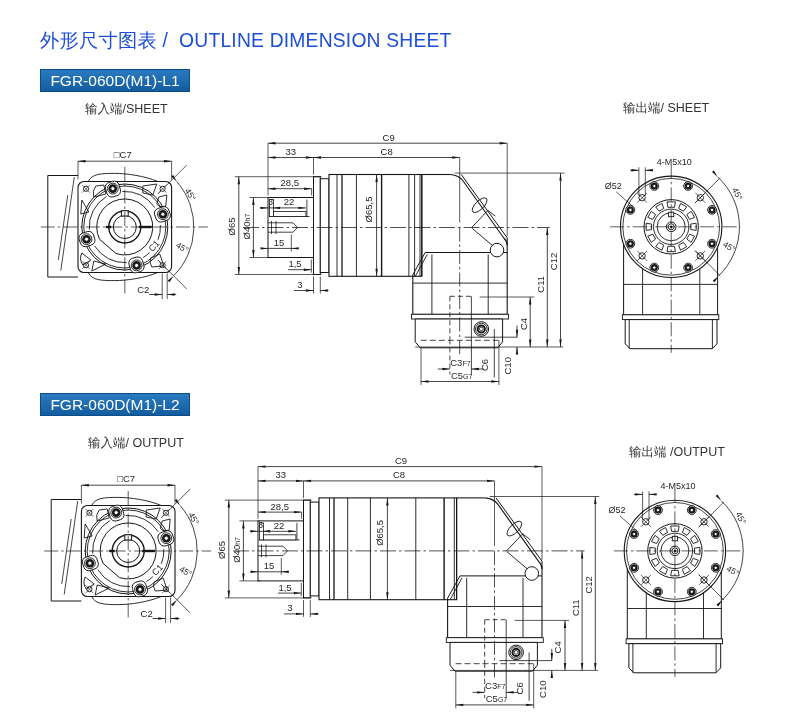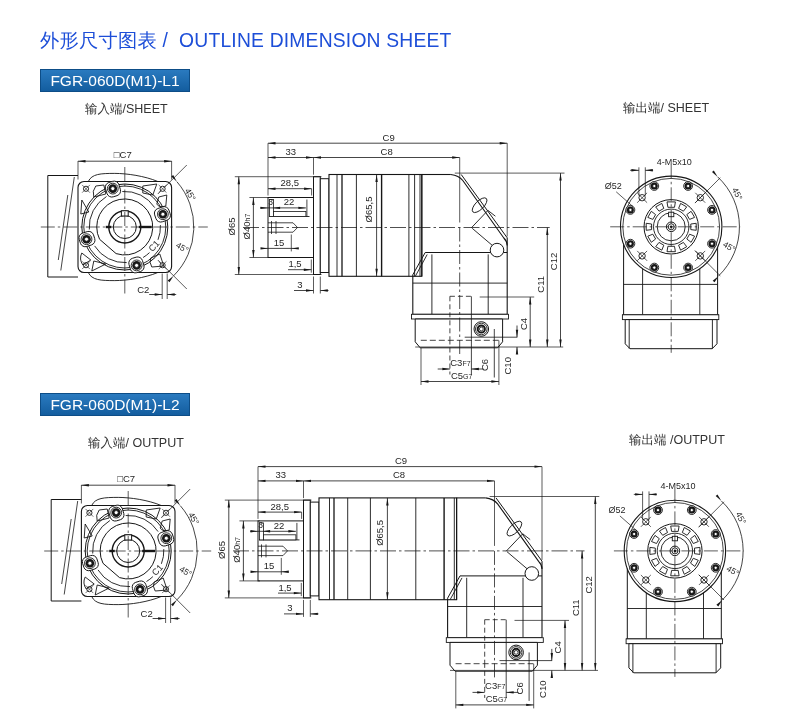--- a/index.html
+++ b/index.html
@@ -6,21 +6,21 @@
 .badge{left:40px;width:148px;height:21px;background:linear-gradient(#2a7abf,#135d9f);border:1px solid #0d4d87;border-radius:0;color:#fff;font-size:15.5px;font-weight:normal;text-align:center;line-height:21px;}
 .lab{font-size:12.5px;color:#333;}
 </style></head>
 <body>
 <div class="abs title">外形尺寸图表 /&nbsp; OUTLINE DIMENSION SHEET</div>
 <div class="abs badge" style="top:69px;">FGR-060D(M1)-L1</div>
 <div class="abs badge" style="top:385px;margin-top:8px;">FGR-060D(M1)-L2</div>
 <div class="abs lab" style="left:85px;top:101px;">输入端/SHEET</div>
 <div class="abs lab" style="left:623px;top:100px;">输出端/ SHEET</div>
 <div class="abs lab" style="left:88px;top:435px;">输入端/ OUTPUT</div>
-<div class="abs lab" style="left:629px;top:432px;">输出端 /OUTPUT</div>
+<div class="abs lab" style="left:629px;top:444px;">输出端 /OUTPUT</div>
 <svg class="abs" style="left:0;top:0" width="793" height="713" viewBox="0 0 793 713">
 <g>
       <path d="M78.0 175.5 H47.8 V277.0 H78.0" fill="none" stroke="#161616" stroke-width="1"></path>
       <line x1="74.3" y1="177.0" x2="60.8" y2="270.5" stroke="#161616" stroke-width="0.8"></line>
       <line x1="67.8" y1="195.0" x2="58.3" y2="260.0" stroke="#161616" stroke-width="0.8"></line>
       <path d="M88.3 181.5 C91.8 173.8 100.8 173.4 114.8 173.4 C126.8 173.4 144.8 176.0 157.8 181.5" fill="none" stroke="#161616" stroke-width="0.9"></path>
       <path d="M88.3 272.5 C91.8 280.2 100.8 280.6 114.8 280.6 C126.8 280.6 144.8 278.0 157.8 272.5" fill="none" stroke="#161616" stroke-width="0.9"></path>
       <rect x="78.0" y="181.5" width="93.6" height="91.0" rx="6" fill="white" stroke="#161616" stroke-width="1.1"></rect>
       <path d="M176.9 181.7 A69 69 0 0 1 173.6 275.8" fill="none" stroke="#161616" stroke-width="0.8"></path>
       <path d="M176.9 181.7 L171.3 176.6 L173.2 175.1 Z" fill="#161616" stroke="none"></path>

